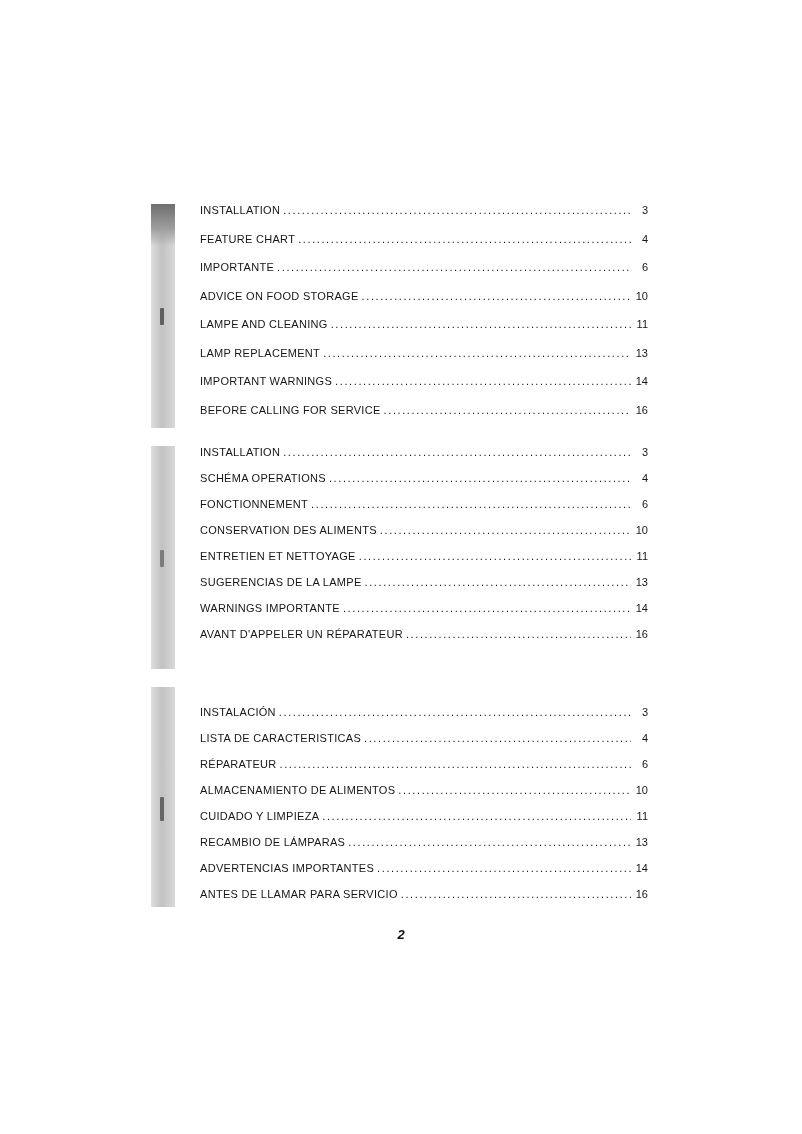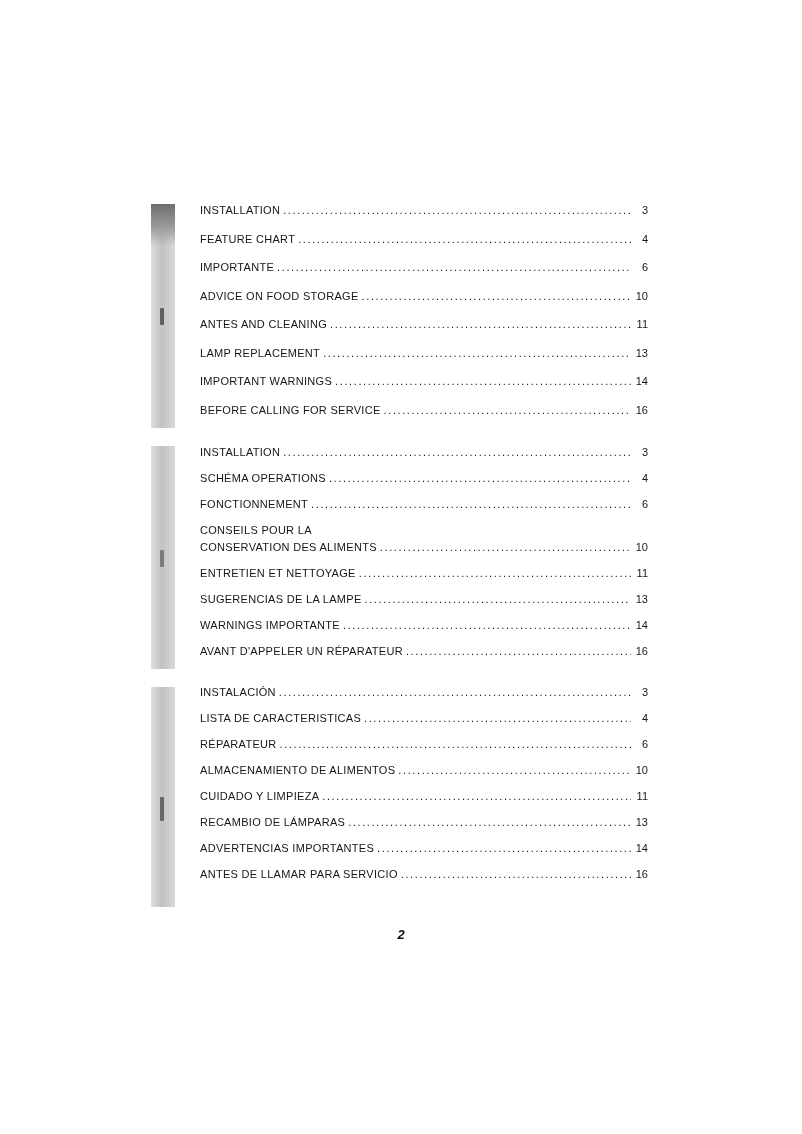--- a/index.html
+++ b/index.html
@@ -129,21 +129,21 @@
       </div>
       <div class="entry">
         <div class="row">
           <span class="label">ADVICE ON FOOD STORAGE</span>
           <span class="dots"></span>
           <span class="page-num">10</span>
         </div>
       </div>
       <div class="entry">
         <div class="row">
-          <span class="label">ANTES AND CLEANING</span>
+          <span class="label">LAMPE AND CLEANING</span>
           <span class="dots"></span>
           <span class="page-num">11</span>
         </div>
       </div>
       <div class="entry">
         <div class="row">
           <span class="label">LAMP REPLACEMENT</span>
           <span class="dots"></span>
           <span class="page-num">13</span>
         </div>
@@ -179,21 +179,20 @@
         </div>
       </div>
       <div class="entry">
         <div class="row">
           <span class="label">FONCTIONNEMENT</span>
           <span class="dots"></span>
           <span class="page-num">6</span>
         </div>
       </div>
       <div class="entry">
-        <div class="label">CONSEILS POUR LA</div>
         <div class="row">
           <span class="label">CONSERVATION DES ALIMENTS</span>
           <span class="dots"></span>
           <span class="page-num">10</span>
         </div>
       </div>
       <div class="entry">
         <div class="row">
           <span class="label">ENTRETIEN ET NETTOYAGE</span>
           <span class="dots"></span>
@@ -215,21 +214,21 @@
         </div>
       </div>
       <div class="entry">
         <div class="row">
           <span class="label">AVANT D'APPELER UN RÉPARATEUR</span>
           <span class="dots"></span>
           <span class="page-num">16</span>
         </div>
       </div>
     </div>
-  <div class="toc-section sec-es" style="top:684px;">
+  <div class="toc-section sec-es" style="top:704px;">
       <div class="entry">
         <div class="row">
           <span class="label">INSTALACIÓN</span>
           <span class="dots"></span>
           <span class="page-num">3</span>
         </div>
       </div>
       <div class="entry">
         <div class="row">
           <span class="label">LISTA DE CARACTERISTICAS</span>

